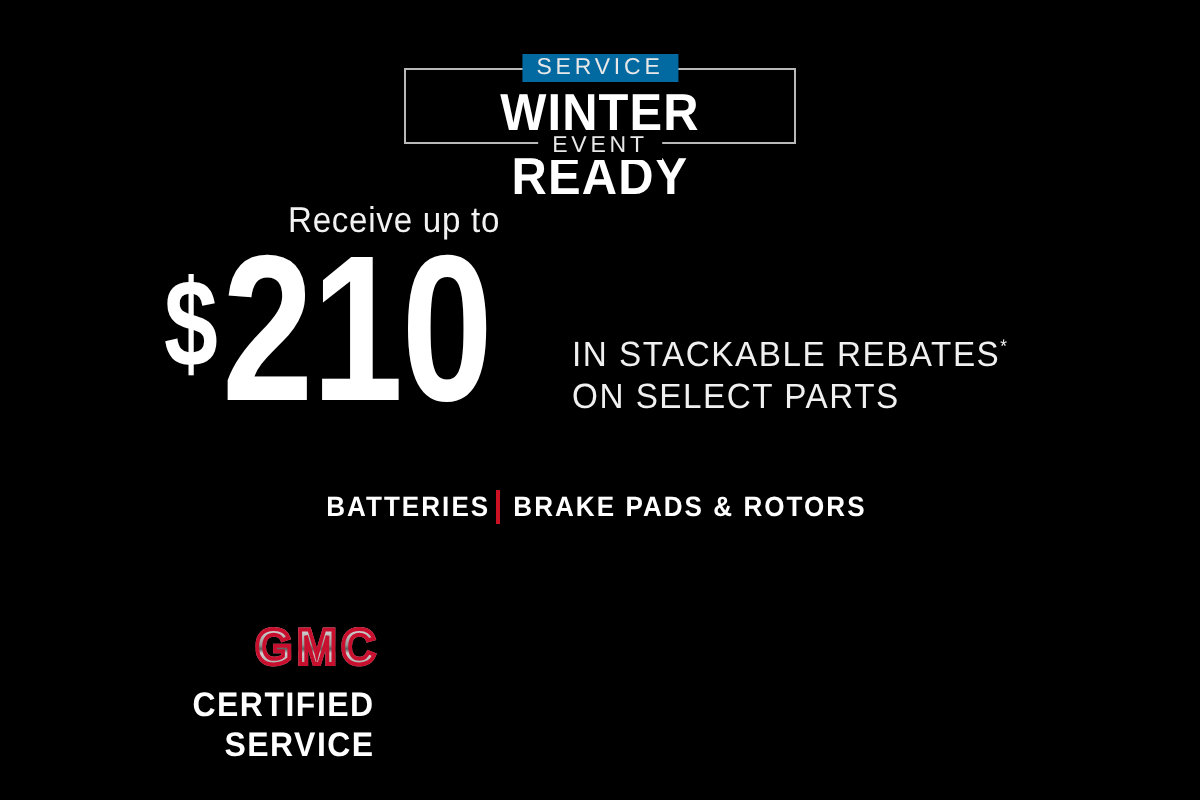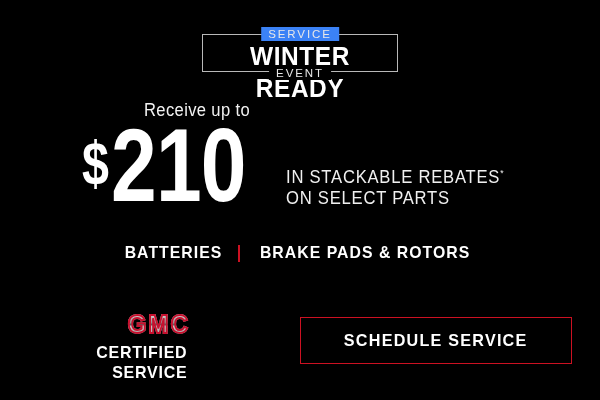--- a/index.html
+++ b/index.html
@@ -34,21 +34,21 @@
     right: 0;
     bottom: 6px;
     border: 1px solid #b9b9b9;
     box-sizing: border-box;
   }
   .badge-kicker {
     position: absolute;
     left: 50%;
     transform: translateX(-50%);
     top: -1px;
-    background: #3b82f6;
+    background: #0369a1;
     padding: 0 7px;
     font-size: 11.5px;
     line-height: 14px;
     letter-spacing: 1.9px;
     font-weight: 400;
     color: #e8e8e8;
     white-space: nowrap;
     font-stretch: condensed;
   }
   .badge-footer {
@@ -146,22 +146,21 @@
     position: absolute;
     left: 0;
     right: 0;
     top: 241px;
     text-align: center;
   }
   .parts-row {
     display: flex;
     align-items: center;
     justify-content: center;
-    gap: 12px;
-    font-size: 17px;
+    font-size: 14px;
     line-height: 24px;
     font-weight: 700;
     letter-spacing: 1.1px;
     color: #ffffff;
     font-stretch: condensed;
   }
   .parts-row span.part {
     transform: scaleX(0.93);
   }
   .sep {
@@ -261,17 +260,14 @@
       <span class="sep"></span>
       <span class="part">BRAKE PADS &amp; ROTORS</span>
     </div>
   </div>
 
   <div class="gmc-lockup">
     <div class="gmc-logo">GMC</div>
     <div class="gmc-sub">CERTIFIED SERVICE</div>
   </div>
 
-  <div class="cta">
-    <span class="cta-label">SCHEDULE SERVICE</span>
-  </div>
 
 </div>
 
 </body></html>

